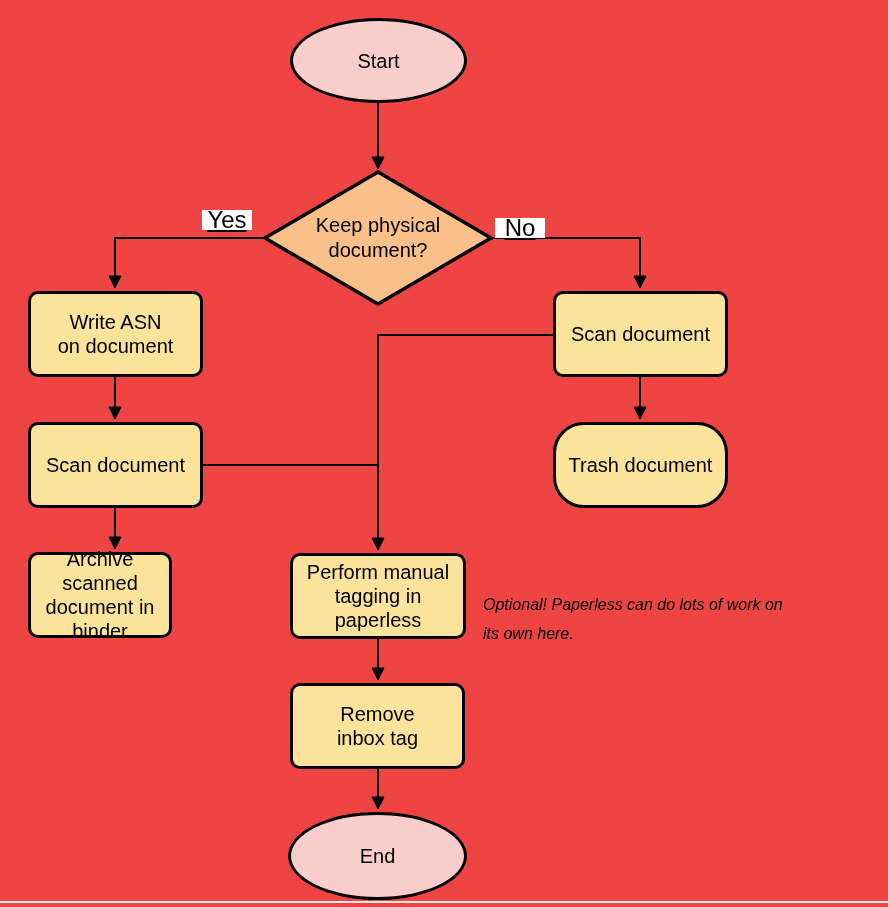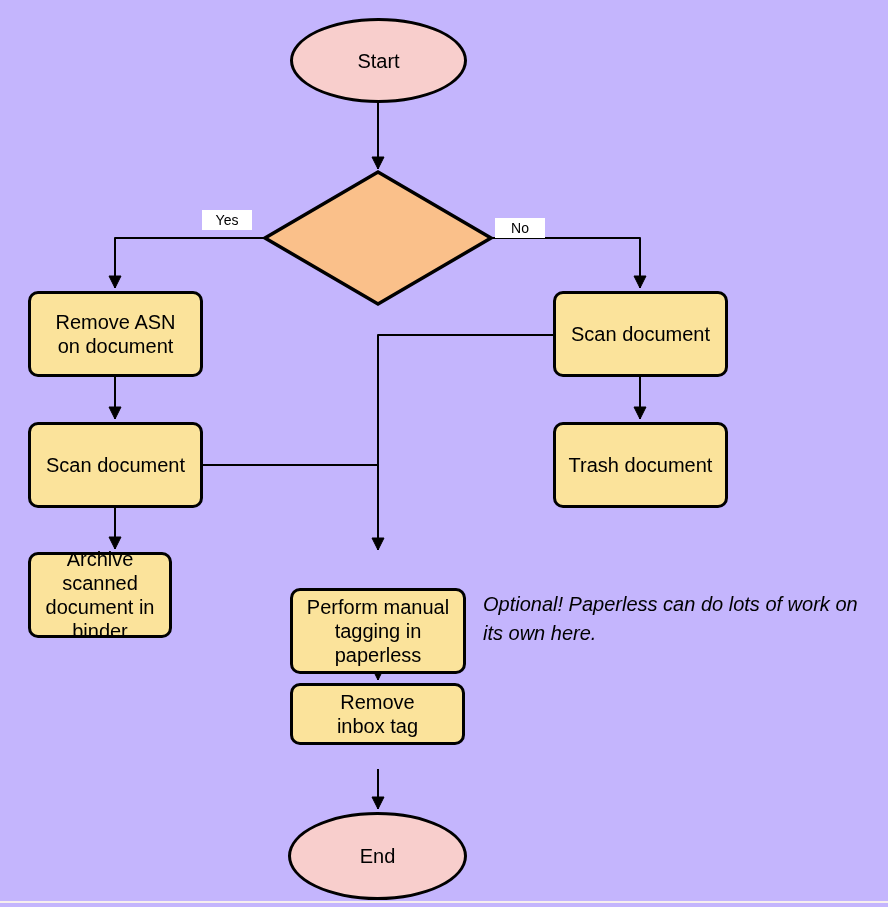--- a/index.html
+++ b/index.html
@@ -5,21 +5,21 @@
   html, body {
     margin: 0;
     padding: 0;
     background: #ffffff;
     font-family: "Liberation Sans", "DejaVu Sans", sans-serif;
   }
   .canvas {
     position: relative;
     width: 888px;
     height: 907px;
-    background: #c4b5fd;
+    background: #ef4444;
     overflow: hidden;
   }
   svg.edge-layer {
     position: absolute;
     left: 0; top: 0;
     width: 888px; height: 907px;
   }
   .node {
     position: absolute;
     display: flex;
@@ -51,28 +51,29 @@
     color: #000000;
     font-size: 20px;
     line-height: 25px;
     white-space: pre-line;
   }
   .edge-label {
     position: absolute;
     width: 50px;
     text-align: center;
     color: #000000;
-    font-size: 14px;
+    font-size: 24px;
     line-height: 20px;
     background: #ffffff;
+    text-decoration: underline;
   }
   .note {
     position: absolute;
     color: #000000;
-    font-size: 20px;
+    font-size: 16px;
     line-height: 29px;
     font-style: italic;
     white-space: pre-line;
   }
   .bottom-divider {
     position: absolute;
     left: 0;
     top: 901px;
     width: 888px;
     height: 2px;
@@ -102,38 +103,40 @@
     <polyline points="378,639 378,680" fill="none" stroke="#000000" stroke-width="2" marker-end="url(#arrow)"></polyline>
     <polyline points="378,769 378,809" fill="none" stroke="#000000" stroke-width="2" marker-end="url(#arrow)"></polyline>
 
     <polygon points="378,172 491,238 378,304 265,238" fill="#FAC08A" stroke="#000000" stroke-width="3.5" stroke-miterlimit="10"></polygon>
   </svg>
 
   <div class="node terminal" style="left:290px; top:18px; width:177px; height:85px;">
     <span>Start</span>
   </div>
 
+  <div class="decision-label" style="left:283px; top:176px; width:190px; height:124px;">Keep physical
+document?</div>
 
   <div class="edge-label" style="left:202px; top:210px;">Yes</div>
   <div class="edge-label" style="left:495px; top:218px;">No</div>
 
-  <div class="node process" style="left:28px; top:291px; width:175px; height:86px;">Remove ASN
+  <div class="node process" style="left:28px; top:291px; width:175px; height:86px;">Write ASN
 on document</div>
   <div class="node process" style="left:28px; top:422px; width:175px; height:86px;">Scan document</div>
   <div class="node process" style="left:28px; top:552px; width:144px; height:86px;">Archive scanned
 document in
 binder</div>
 
   <div class="node process" style="left:553px; top:291px; width:175px; height:86px;">Scan document</div>
-  <div class="node process" style="left:553px; top:422px; width:175px; height:86px;">Trash document</div>
+  <div class="node process" style="left:553px; top:422px; width:175px; height:86px;border-radius:31px;">Trash document</div>
 
-  <div class="node process" style="left:290px; top:553px; width:176px; height:86px;margin-top:35px;">Perform manual
+  <div class="node process" style="left:290px; top:553px; width:176px; height:86px;">Perform manual
 tagging in
 paperless</div>
-  <div class="node process" style="left:290px; top:683px; width:175px; height:62px;">Remove
+  <div class="node process" style="left:290px; top:683px; width:175px; height:86px;">Remove
 inbox tag</div>
 
   <div class="node terminal" style="left:288px; top:812px; width:179px; height:88px;justify-content:center;">
     <span>End</span>
   </div>
 
   <div class="note" style="left:483px; top:590px; width:400px;">Optional! Paperless can do lots of work on
 its own here.</div>
 
   <div class="bottom-divider"></div>

